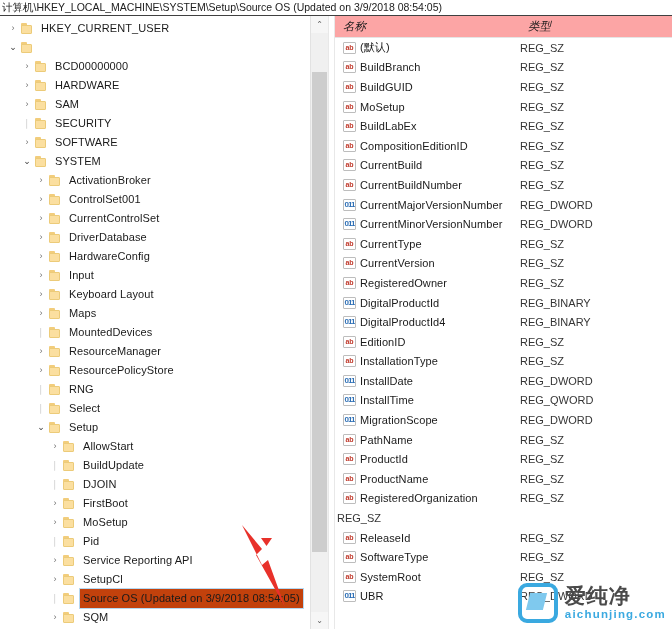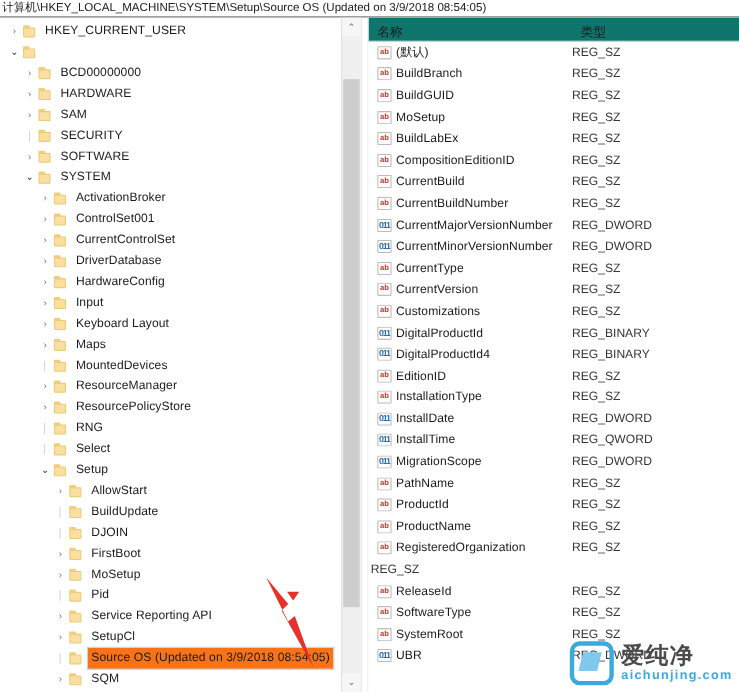--- a/index.html
+++ b/index.html
@@ -103,21 +103,21 @@
     box-sizing: border-box;
   }
   .node .label {
     font-size: 11px;
     color: #1a1a1a;
     line-height: 19px;
     padding: 0 3px;
     letter-spacing: 0.1px;
   }
   .node.selected .label {
-    background: #f97316;
+    background: #c2410c;
     outline: 1px solid #b5d8f2;
   }
 
   
   .tree-scroll {
     flex: 0 0 17px;
     width: 17px;
     background: #f0f0f0;
     border-left: 1px solid #e2e2e2;
     position: relative;
@@ -155,23 +155,24 @@
   
   .values-pane {
     flex: 1 1 auto;
     position: relative;
     overflow: hidden;
     background: #ffffff;
   }
   .vheader {
     display: flex;
     height: 21px;
-    align-items: flex-end;
+    align-items: center;
     border-bottom: 1px solid #e5e5e5;
-    background: #0f766e;
+    background: #fca5a5;
+    font-style: italic;
   }
   .vheader .h-name {
     width: 183px;
     padding-left: 8px;
     font-size: 11.5px;
     color: #1a1a1a;
   }
   .vheader .h-type {
     flex: 1;
     padding-left: 2px;
@@ -692,21 +693,21 @@
             </span>
             <span class="vname">CurrentVersion</span>
           </div>
           <div class="cell-type">REG_SZ</div>
         </div>
         <div class="vrow">
           <div class="cell-name">
             <span class="vicon str">
               <span class="glyph">ab</span>
             </span>
-            <span class="vname">Customizations</span>
+            <span class="vname">RegisteredOwner</span>
           </div>
           <div class="cell-type">REG_SZ</div>
         </div>
         <div class="vrow">
           <div class="cell-name">
             <span class="vicon bin">
               <span class="glyph">011</span>
             </span>
             <span class="vname">DigitalProductId</span>
           </div>

